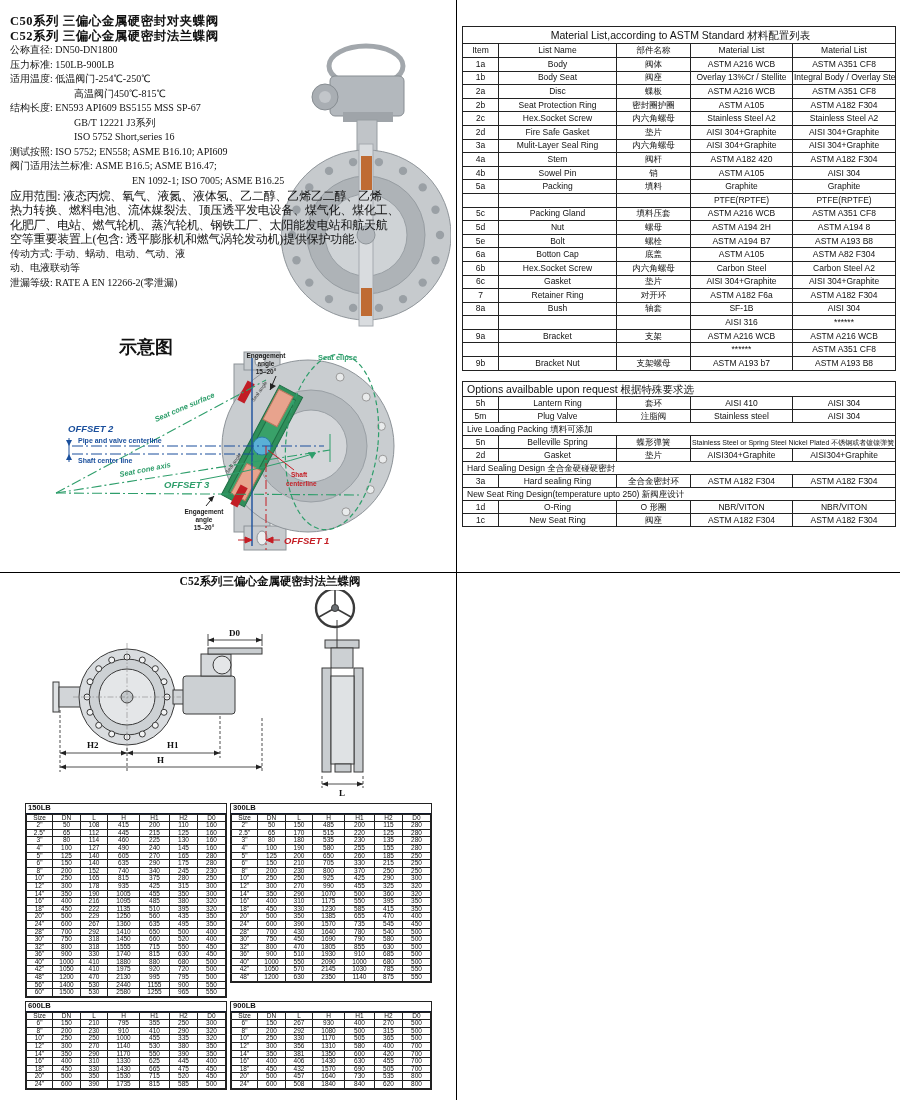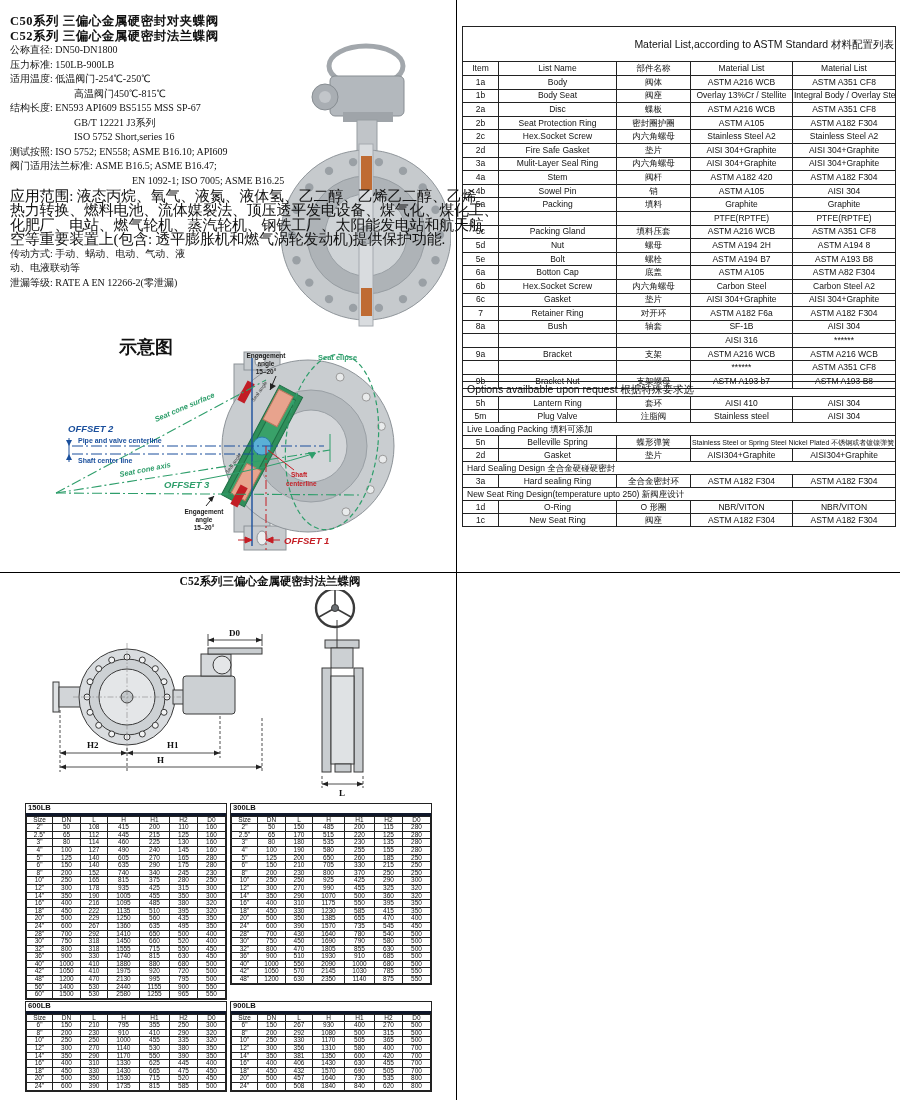--- a/index.html
+++ b/index.html
@@ -7,43 +7,43 @@
 .abs{position:absolute}
 .vdiv{left:456px;top:0;width:1px;height:1100px;background:#000}
 .hdiv{left:0;top:572px;width:900px;height:1px;background:#000}
 
 
 .textblock{left:10px;top:14px;width:450px;font-family:"Liberation Serif",serif;font-size:10px;line-height:14.55px;z-index:2}
 .textblock div{white-space:nowrap}
 .textblock .t{font-weight:bold;font-size:12.5px;letter-spacing:.5px}
 .textblock .i1{padding-left:64px}
 .textblock .i2{padding-left:122px}
-.textblock .w{font-size:15px;letter-spacing:-.2px}
+.textblock .w{font-size:12px;letter-spacing:-.2px}
 
 
 .schem-title{left:0;top:335px;width:292px;text-align:center;font-family:"Liberation Serif",serif;font-weight:bold;font-size:18px;z-index:2}
 
 
 .draw-title{left:120px;top:574px;width:300px;text-align:center;font-family:"Liberation Serif",serif;font-weight:bold;font-size:11.5px}
 
 
 table{border-collapse:collapse}
 .mtable{left:462px;top:26px;width:433px;font-size:8.5px;text-align:center;table-layout:fixed}
 .mtable th,.mtable td{border:1px solid #222;padding:0 1px;height:13.6px;line-height:11px;white-space:nowrap;overflow:hidden;font-weight:normal}
 .mtable thead th{height:14px}
-.mtable .ttl{text-align:right;font-size:10.5px;height:35px;padding-left:4px;white-space:nowrap}
+.mtable .ttl{text-align:center;font-size:10.5px;height:17px;padding-left:4px;white-space:nowrap}
 .otable{left:462px;top:381px;width:433px;font-size:8.5px;text-align:center;table-layout:fixed}
 .otable th,.otable td{border:1px solid #222;padding:0 1px;height:13px;line-height:11px;white-space:nowrap;overflow:hidden;font-weight:normal}
 .otable .ttl{text-align:left;font-size:10.5px;height:15px;padding-left:4px}
 .otable td.l{text-align:left;padding-left:4px}
 .otable td.sm{font-size:7px}
 
 
 .dimwrap{position:absolute;width:202px;border:1px solid #222;background:#fff}
-.dimtitle{border-bottom:3px solid #0f172a;font-weight:bold;font-size:7.6px;line-height:8.6px;padding-left:2px;text-align:left}
+.dimtitle{border-bottom:1px solid #0f172a;font-weight:bold;font-size:7.6px;line-height:8.6px;padding-left:2px;text-align:left}
 .dimwrap table{width:100%;table-layout:fixed;text-align:center;font-size:6.5px}
 .dimwrap th,.dimwrap td{border:1px solid #222;height:6.9px;line-height:6.6px;padding:0;font-weight:normal;white-space:nowrap;overflow:hidden}
 </style>
 </head>
 <body>
 
 <div class="abs vdiv"></div>
 <div class="abs hdiv"></div>
 
 <div class="abs textblock">

